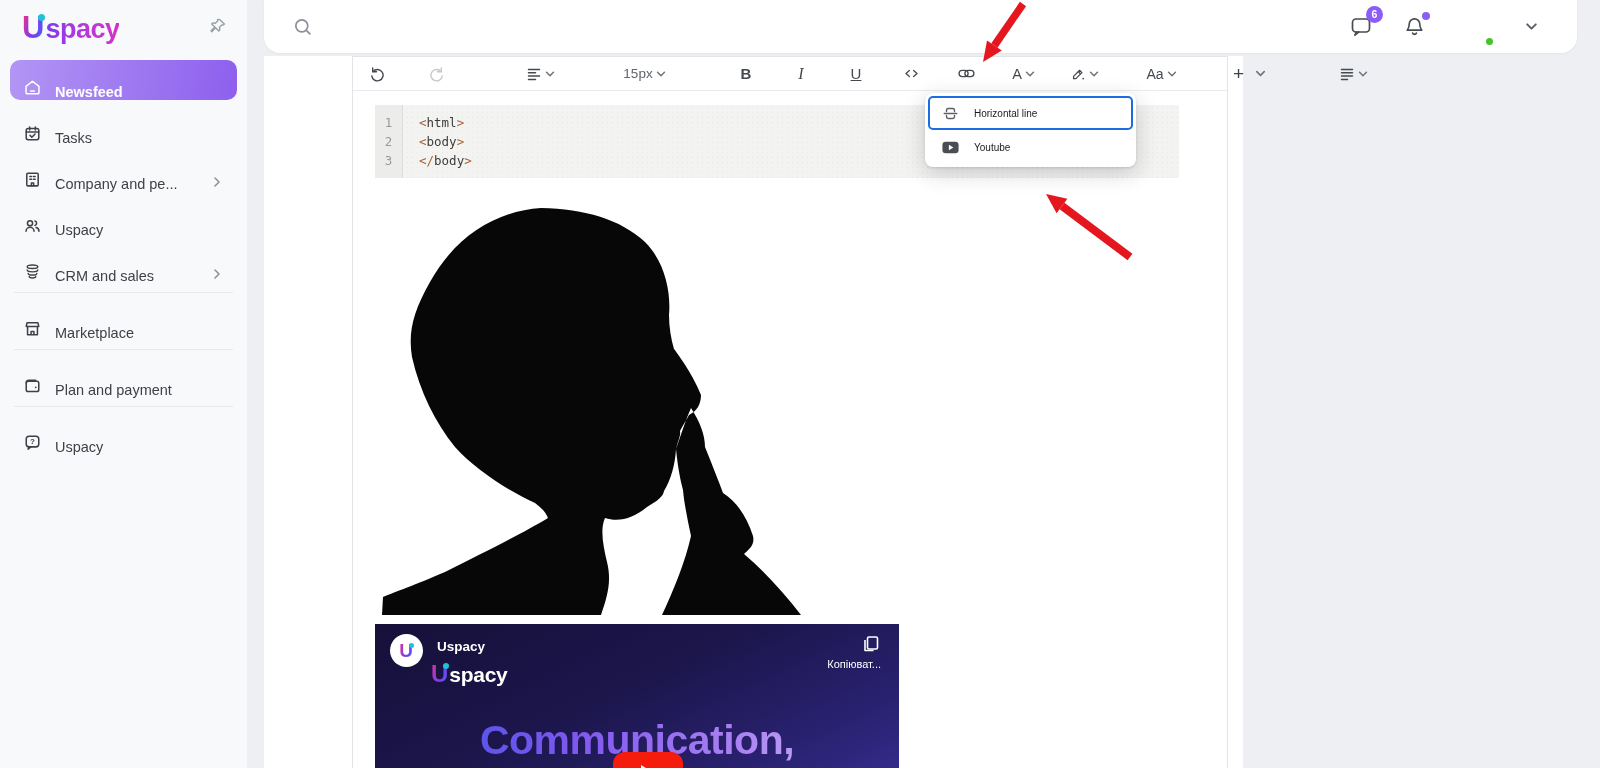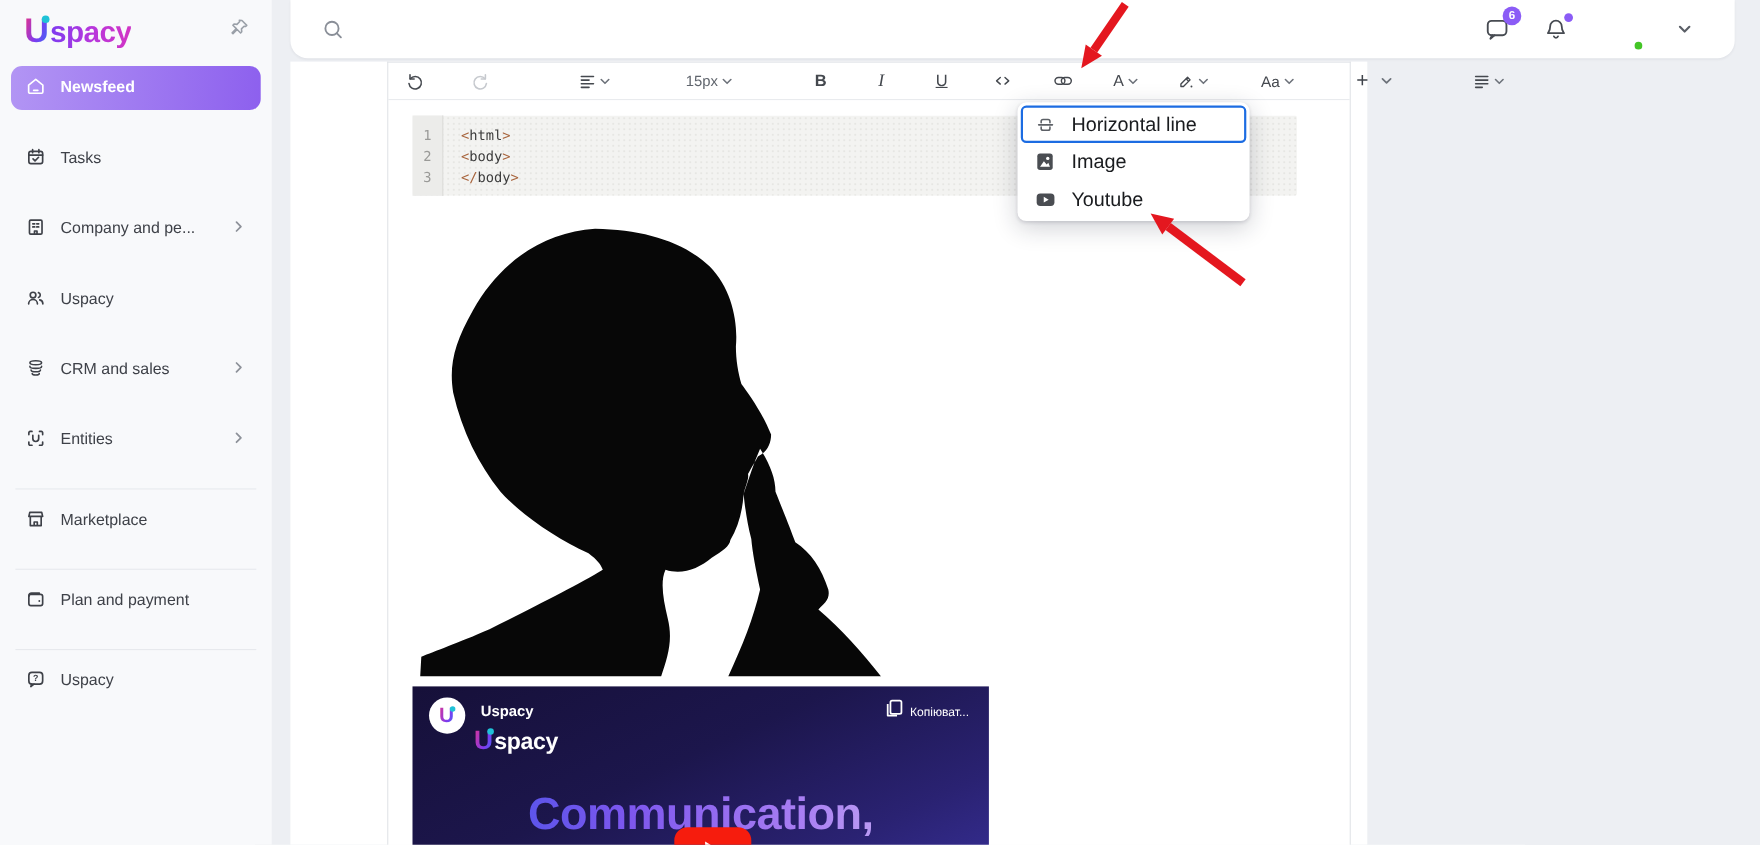--- a/index.html
+++ b/index.html
@@ -8,21 +8,21 @@
 
   
   .sidebar { position:absolute; left:0; top:0; width:247px; height:768px; background:#f8f9fb; }
   .logo-row { height:56px; display:flex; align-items:center; justify-content:space-between; padding:0 20px 0 22px; }
   .logo { font-weight:bold; white-space:nowrap; position:relative; }
   .logo .u { font-size:31px; background:linear-gradient(110deg,#e0338f 10%,#7d3bf0 55%,#3b6cf5 95%); -webkit-background-clip:text; background-clip:text; color:transparent; -webkit-text-fill-color:transparent; }
   .logo .ldot { display:inline-block; width:7px; height:7px; border-radius:50%; background:#1fc2d7; margin-left:-6px; vertical-align:17px; }
   .logo .rest { font-size:27px; letter-spacing:-0.5px; background:linear-gradient(90deg,#7c3bf0,#b637dd,#d233c4); -webkit-background-clip:text; background-clip:text; color:transparent; -webkit-text-fill-color:transparent; }
   .pin { color:#9aa0a8; }
   .nav { padding:4px 10px; }
-  .nav-item { display:flex; align-items:center; gap:13px; height:40px; padding:0 13px; border-radius:10px; font-size:14.5px; color:#3e4148; margin-bottom:24px; cursor:pointer; }
+  .nav-item { display:flex; align-items:flex-end; gap:13px; height:40px; padding:0 13px; border-radius:10px; font-size:14.5px; color:#3e4148; margin-bottom:6px; cursor:pointer; }
   .nav-item svg { flex:0 0 auto; }
   .nav-item.active { background:linear-gradient(95deg,#b295f4,#8d60ee); color:#fff; font-weight:bold; }
   .nav-chevron { margin-left:auto; color:#8d9199; }
   .nav-divider { height:1px; background:#e7e9ed; margin:8px 4px; }
 
   
   .topbar { position:absolute; left:264px; top:0; width:1313px; height:53px; background:#fff; border-radius:0 0 16px 16px; display:flex; align-items:center; box-shadow:0 1px 2px rgba(30,34,60,.05); z-index:5; }
   .search-btn { margin-left:28px; color:#8a8f98; display:flex; cursor:pointer; }
   .tb-right { margin-left:auto; display:flex; align-items:center; gap:30px; padding-right:38px; }
   .icon-wrap { position:relative; display:flex; color:#474b52; cursor:pointer; }
@@ -59,30 +59,30 @@
   .video { position:relative; margin-top:9px; width:524px; height:230px; overflow:hidden; color:#fff;
     background:linear-gradient(155deg,#161039 0%,#1c164c 38%,#2a2272 68%,#3d35a8 100%); }
   .vc-logo { position:absolute; left:15px; top:10px; width:33px; height:33px; border-radius:50%; background:#fff; display:flex; align-items:center; justify-content:center; }
   .vc-logo .u { font-weight:bold; font-size:19px; background:linear-gradient(110deg,#e0338f,#7d3bf0 60%,#3b6cf5); -webkit-background-clip:text; background-clip:text; color:transparent; -webkit-text-fill-color:transparent; }
   .vc-logo .ldot { display:inline-block; width:5px; height:5px; border-radius:50%; background:#1fc2d7; margin-left:-4px; vertical-align:9px; }
   .vc-name { position:absolute; left:62px; top:15px; font-size:13.5px; font-weight:bold; color:#fff; }
   .v-wordmark { position:absolute; left:56px; top:36px; font-weight:bold; white-space:nowrap; }
   .v-wordmark .u { font-size:24px; background:linear-gradient(110deg,#e0338f,#7d3bf0 60%,#3b6cf5); -webkit-background-clip:text; background-clip:text; color:transparent; -webkit-text-fill-color:transparent; }
   .v-wordmark .ldot { display:inline-block; width:6px; height:6px; border-radius:50%; background:#1fc2d7; margin-left:-5px; vertical-align:13px; }
   .v-wordmark .rest { font-size:21px; color:#fff; letter-spacing:-0.3px; }
-  .v-copy { position:absolute; right:18px; top:10px; display:flex; flex-direction:row; align-items:flex-end; gap:4px; cursor:pointer; }
+  .v-copy { position:absolute; right:18px; top:10px; display:flex; flex-direction:column; align-items:flex-end; gap:4px; cursor:pointer; }
   .v-copy-label { font-size:11px; color:#fff; }
   .v-title { position:absolute; left:0; right:0; top:92px; text-align:center; font-weight:bold; font-size:41px; line-height:48px; letter-spacing:-0.5px;
     background:linear-gradient(90deg,#4653e8 8%,#7e57ee 38%,#a97ff2 68%,#cdbcf4 95%); -webkit-background-clip:text; background-clip:text; color:transparent; -webkit-text-fill-color:transparent; }
   .play-btn { position:absolute; left:238px; top:128px; width:70px; height:48px; border-radius:12px; background:#f61c0d; display:flex; align-items:center; justify-content:center; cursor:pointer; }
   .play-btn::after { content:""; width:0; height:0; border-left:18px solid #fff; border-top:11px solid transparent; border-bottom:11px solid transparent; margin-left:4px; }
 
   
   .menu { position:absolute; left:925px; top:93px; width:211px; background:#fff; border-radius:8px; padding:3px; box-shadow:0 6px 22px rgba(25,28,50,.20), 0 1px 3px rgba(25,28,50,.12); z-index:20; }
-  .mi { height:34px; display:flex; align-items:center; gap:14px; padding:0 10px; font-size:18px; color:#191b1e; border:2px solid transparent; border-radius:5px; cursor:pointer; }
+  .mi { height:34px; display:flex; align-items:center; gap:14px; padding:0 10px; font-size:10px; color:#191b1e; border:2px solid transparent; border-radius:5px; cursor:pointer; }
   .mi.selected { border-color:#1c6ce2; }
   .mi .mic { width:20px; display:flex; justify-content:center; color:#5c6066; }
 
   
   .arrow { position:absolute; z-index:40; pointer-events:none; }
   #arrow1 { left:945px; top:0; }
   #arrow2 { left:1035px; top:182px; }
 </style>
 </head>
 <body>
@@ -127,29 +127,20 @@
             <path d="M3.2 16c0-2.3 1.9-4.1 4.2-4.1s4.2 1.8 4.2 4.1M12.6 5.3a2.4 2.4 0 0 1 0 4.6M13.8 12.2c1.8.4 3 1.9 3 3.8"></path>
           </svg></span>
       <span>Uspacy</span>
     </div>
     <div class="nav-item">
       <span><svg width="19" height="19" viewBox="0 0 20 20" fill="none" stroke="currentColor" stroke-width="1.5" stroke-linejoin="round" stroke-linecap="round">
             <ellipse cx="10" cy="5" rx="5.6" ry="1.9"></ellipse>
             <path d="M4.4 8.5c0 1.05 2.5 1.9 5.6 1.9s5.6-.85 5.6-1.9M5.5 12c0 .95 2 1.7 4.5 1.7s4.5-.75 4.5-1.7M6.6 15.3c0 .85 1.5 1.5 3.4 1.5s3.4-.65 3.4-1.5"></path>
           </svg></span>
       <span>CRM and sales</span>
-      <span class="nav-chevron"><svg width="14" height="14" viewBox="0 0 14 14" fill="none" stroke="currentColor" stroke-width="1.6" stroke-linecap="round" stroke-linejoin="round">
-            <path d="M5 3l4 4-4 4"></path>
-          </svg></span>
-    </div>
-    <div class="nav-item">
-      <span><svg width="19" height="19" viewBox="0 0 20 20" fill="none" stroke="currentColor" stroke-width="1.6" stroke-linejoin="round" stroke-linecap="round">
-            <path d="M6.4 3.4H4.6A1.2 1.2 0 0 0 3.4 4.6v1.8M13.6 3.4h1.8a1.2 1.2 0 0 1 1.2 1.2v1.8M3.4 13.6v1.8a1.2 1.2 0 0 0 1.2 1.2h1.8M16.6 13.6v1.8a1.2 1.2 0 0 1-1.2 1.2h-1.8M7.2 7.2v3a2.8 2.8 0 0 0 5.6 0v-3"></path>
-          </svg></span>
-      <span>Entities</span>
       <span class="nav-chevron"><svg width="14" height="14" viewBox="0 0 14 14" fill="none" stroke="currentColor" stroke-width="1.6" stroke-linecap="round" stroke-linejoin="round">
             <path d="M5 3l4 4-4 4"></path>
           </svg></span>
     </div>
     <div class="nav-divider"></div>
     <div class="nav-item">
       <span><svg width="19" height="19" viewBox="0 0 20 20" fill="none" stroke="currentColor" stroke-width="1.6" stroke-linejoin="round" stroke-linecap="round">
             <path d="M3.4 7.8 4.3 4h11.4l.9 3.8M3.4 7.8h13.2M4.8 7.8v8.8h10.4V7.8M8.5 16.6v-3.4h3v3.4"></path>
           </svg></span>
       <span>Marketplace</span>
@@ -389,30 +380,20 @@
       <svg width="19" height="19" viewBox="0 0 20 20" fill="none" stroke="currentColor" stroke-width="1.5" stroke-linecap="round">
           <path d="M5.8 8V6.6a1.8 1.8 0 0 1 1.8-1.8h4.8a1.8 1.8 0 0 1 1.8 1.8V8"></path>
           <path d="M3.4 10h13.2"></path>
           <path d="M5.8 12v1.4a1.8 1.8 0 0 0 1.8 1.8h4.8a1.8 1.8 0 0 0 1.8-1.8V12"></path>
         </svg>
     </span>
     <span>Horizontal line</span>
   </div>
   <div class="mi">
     <span class="mic">
-      <svg width="18" height="18" viewBox="0 0 18 18">
-          <rect x="2" y="1.5" width="14" height="15" rx="2.5" fill="#4a4d52"></rect>
-          <circle cx="11.5" cy="6" r="1.5" fill="#fff"></circle>
-          <path d="M4.5 13.5 8 8.5l2.5 3 1.5-1.5 1.5 3.5z" fill="#fff"></path>
-        </svg>
-    </span>
-    <span>Image</span>
-  </div>
-  <div class="mi">
-    <span class="mic">
       <svg width="19" height="19" viewBox="0 0 20 20">
           <rect x="1.5" y="4" width="17" height="12" rx="3.5" fill="#4a4d52"></rect>
           <path d="M8.3 7.2v5.6L13 10z" fill="#fff"></path>
         </svg>
     </span>
     <span>Youtube</span>
   </div>
 </div>
 
 <svg id="arrow1" class="arrow" width="95" height="75" viewBox="0 0 95 75">

